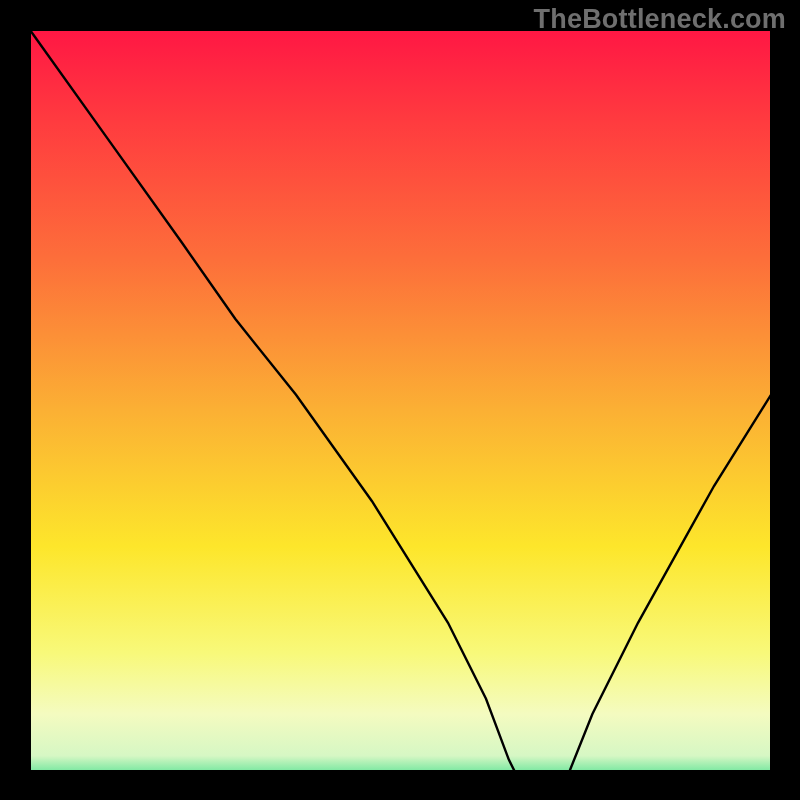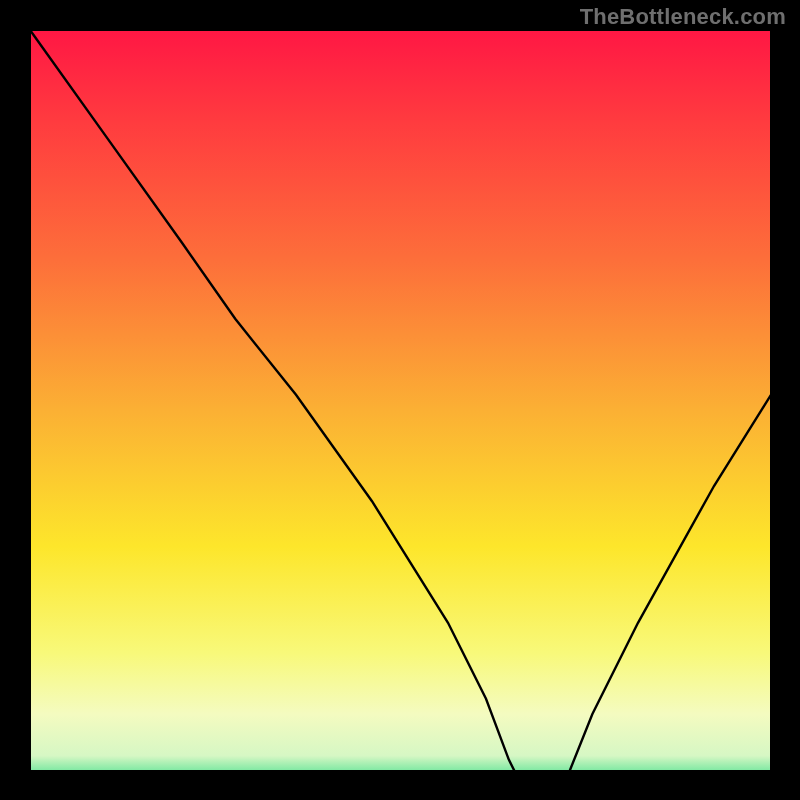--- a/index.html
+++ b/index.html
@@ -15,21 +15,21 @@
     position: relative;
     width: 800px;
     height: 800px;
     background: #000;
   }
   .watermark {
     position: absolute;
     top: 4px;
     right: 14px;
     color: #6f6f6f;
-    font-size: 22px;
+    font-size: 27px;
     font-weight: 600;
     letter-spacing: 0.2px;
     z-index: 10;
   }
   svg.plot {
     position: absolute;
     left: 0;
     top: 0;
     width: 800px;
     height: 800px;

